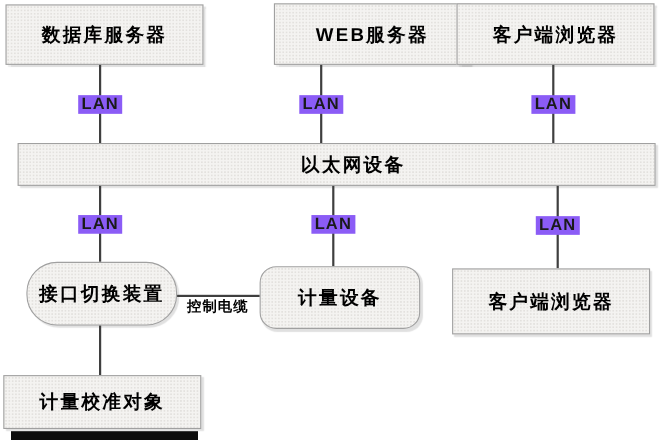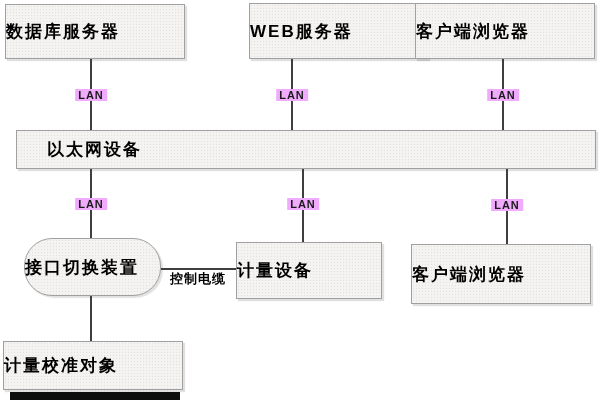--- a/index.html
+++ b/index.html
@@ -11,35 +11,35 @@
     font-family:"Liberation Sans","DejaVu Sans",sans-serif;
   }
   .node{
     position:absolute;
     box-sizing:border-box;
     border:1px solid #a0a0a0;
     background-color:#f4f3f1;
     background-image:radial-gradient(#e3e1de 1px, rgba(0,0,0,0) 1px);
     background-size:3px 3px;
     box-shadow:2px 2px 1px rgba(0,0,0,0.12);
-    display:flex;align-items:center;justify-content:flex-start;
+    display:flex;align-items:center;justify-content:center;
     font-weight:bold;
     font-size:17px;
     letter-spacing:2px;
     color:#000000;
     white-space:nowrap;
   }
   .vline{position:absolute;width:2px;background:#3f3f3f;}
   .hline{position:absolute;height:2px;background:#3f3f3f;}
   .edge-label{
     position:absolute;
     transform:translate(-50%,-50%);
-    background:#f0abfc;
+    background:#8b5cf6;
     padding:0 3px;
-    font-size:11px;
+    font-size:15px;
     font-weight:bold;
     color:#1a1a1a;
     letter-spacing:1px;
     white-space:nowrap;
   }
   .cable-label{
     position:absolute;
     transform:translate(-50%,-50%);
     background:#ffffff;
     padding:0 1px;
@@ -83,21 +83,21 @@
   <div class="vline" style="left:302px;top:169px;height:73px;"></div>
   <div class="vline" style="left:506px;top:169px;height:75px;"></div>
 
   <span class="edge-label" style="left:91px;top:204px;">LAN</span>
   <span class="edge-label" style="left:303px;top:204px;">LAN</span>
   <span class="edge-label" style="left:507px;top:205px;">LAN</span>
 
   <div class="node" style="left:24px;top:238px;width:137px;height:58px;border-radius:28px;">
     <span>接口切换装置</span>
   </div>
-  <div class="node" style="left:236px;top:242px;width:146px;height:57px;">
+  <div class="node" style="left:236px;top:242px;width:146px;height:57px;border-radius:15px;">
     <span>计量设备</span>
   </div>
   <div class="node" style="left:411px;top:244px;width:180px;height:60px;">
     <span>客户端浏览器</span>
   </div>
 
   <div class="hline" style="left:161px;top:268px;width:75px;"></div>
   <span class="cable-label" style="left:198px;top:269px;">控制电缆</span>
 
   <div class="vline" style="left:90px;top:296px;height:45px;"></div>

